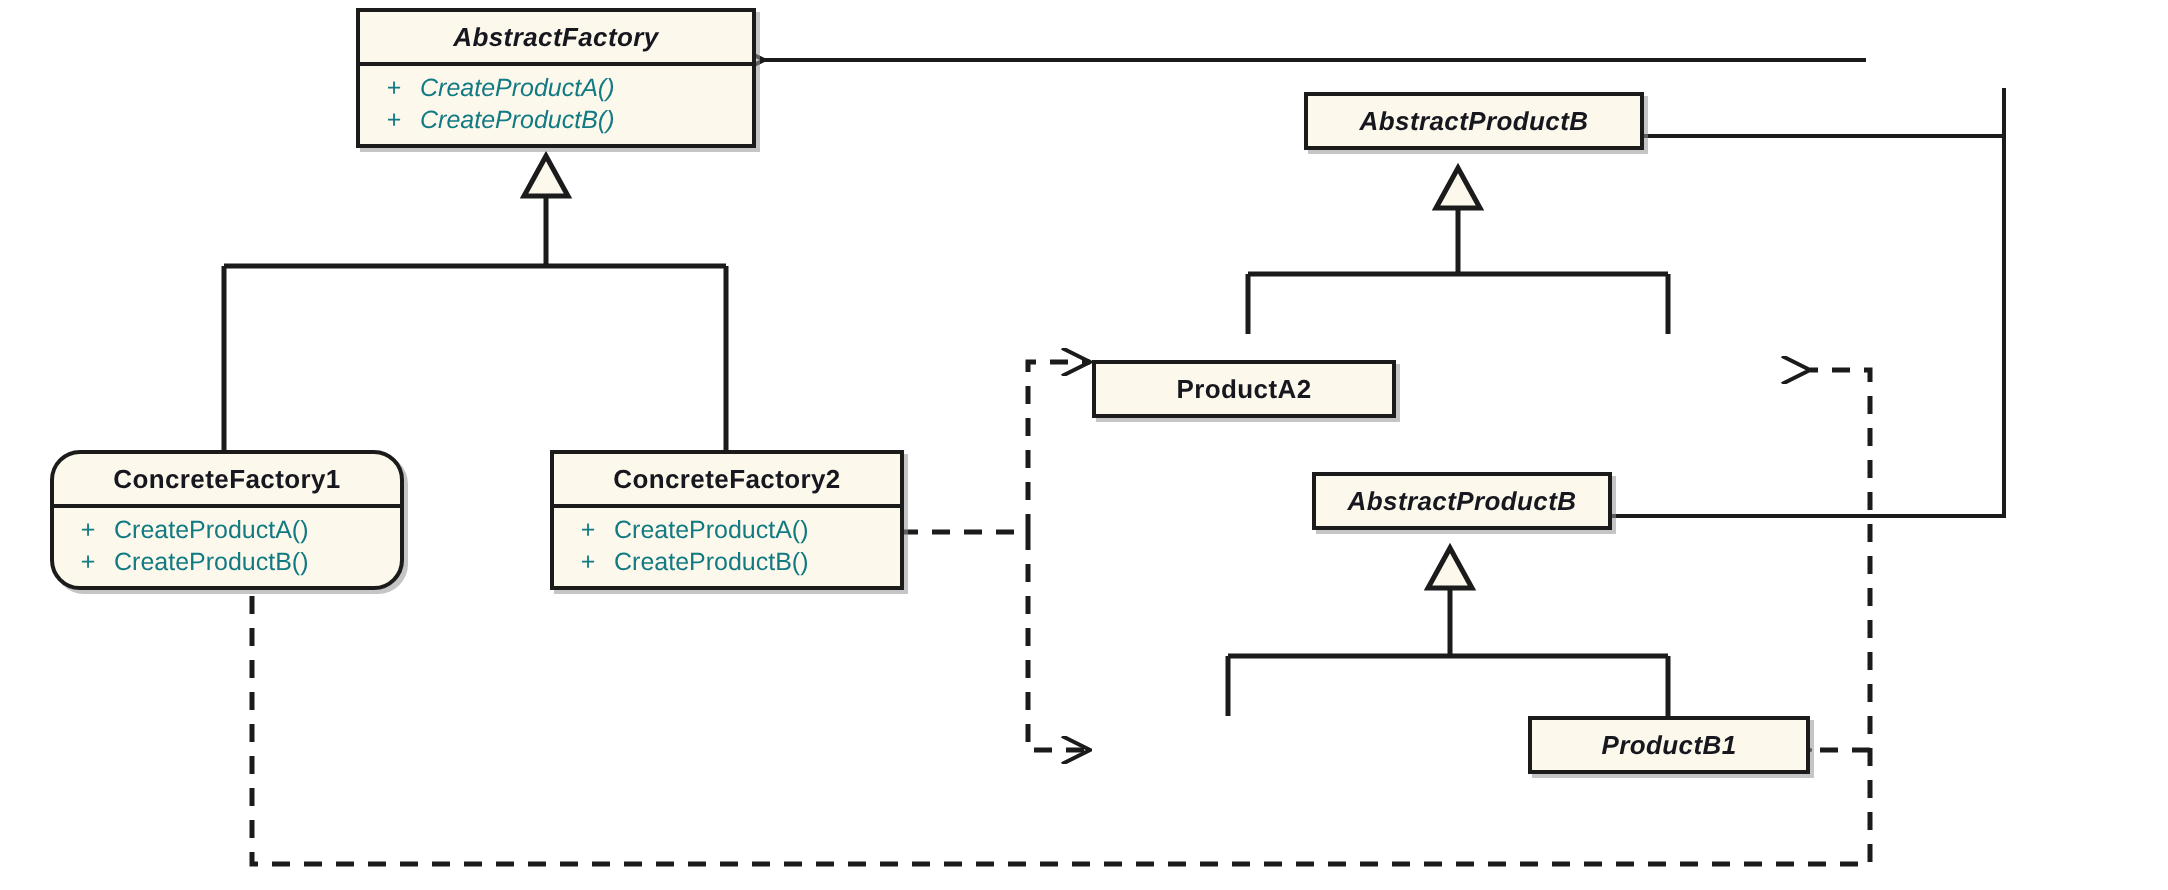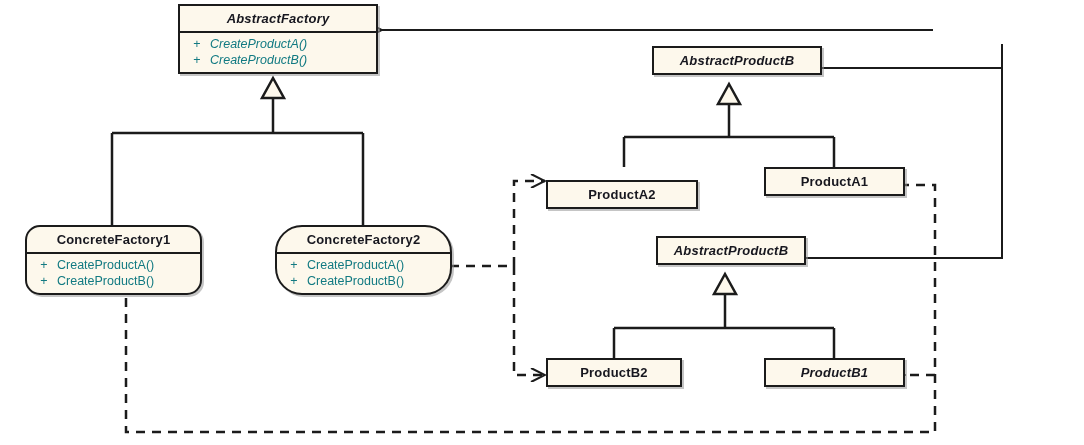--- a/index.html
+++ b/index.html
@@ -161,21 +161,21 @@
         <span class="op-vis">+</span>
         <span class="op-name">CreateProductA()</span>
       </div>
       <div class="op-row">
         <span class="op-vis">+</span>
         <span class="op-name">CreateProductB()</span>
       </div>
     </div>
   </div>
 
-  <div class="uml-box" style="left:275px; top:225px; width:177px;border-radius:27px;">
+  <div class="uml-box" style="left:275px; top:225px; width:177px;">
     <div class="uml-title">ConcreteFactory2</div>
     <div class="uml-sep"></div>
     <div class="uml-ops">
       <div class="op-row">
         <span class="op-vis">+</span>
         <span class="op-name">CreateProductA()</span>
       </div>
       <div class="op-row">
         <span class="op-vis">+</span>
         <span class="op-name">CreateProductB()</span>
@@ -188,26 +188,20 @@
   </div>
 
   <div class="uml-box" style="left:656px; top:236px; width:150px;">
     <div class="uml-title abstract">AbstractProductB</div>
   </div>
 
   <div class="uml-box" style="left:546px; top:180px; width:152px;">
     <div class="uml-title">ProductA2</div>
   </div>
 
-  <div class="uml-box" style="left:764px; top:167px; width:141px;">
-    <div class="uml-title">ProductA1</div>
-  </div>
-
-  <div class="uml-box" style="left:546px; top:358px; width:136px;">
-    <div class="uml-title">ProductB2</div>
-  </div>
+
 
   <div class="uml-box" style="left:764px; top:358px; width:141px;font-style:italic;">
     <div class="uml-title">ProductB1</div>
   </div>
 
 
 </div>
 
 </body></html>

